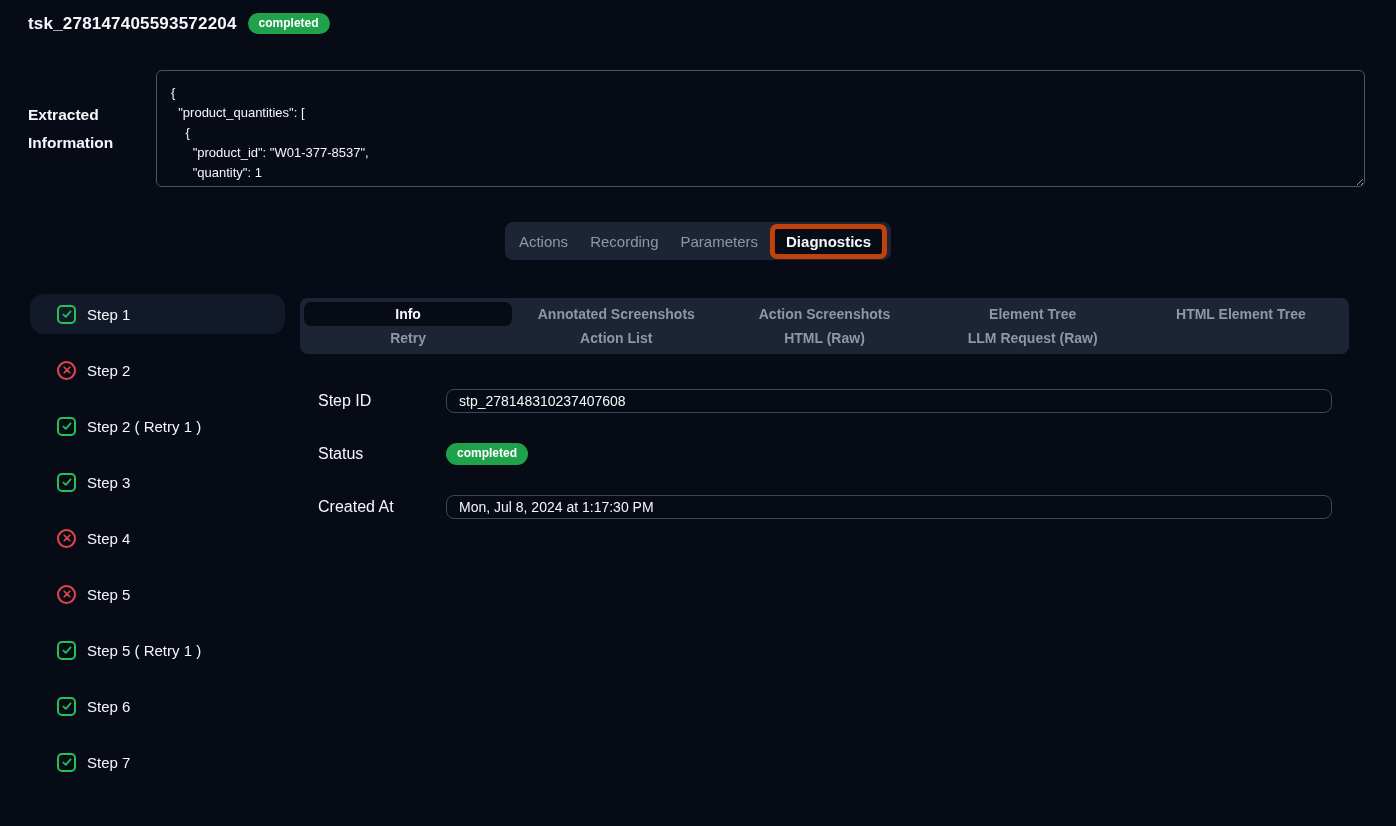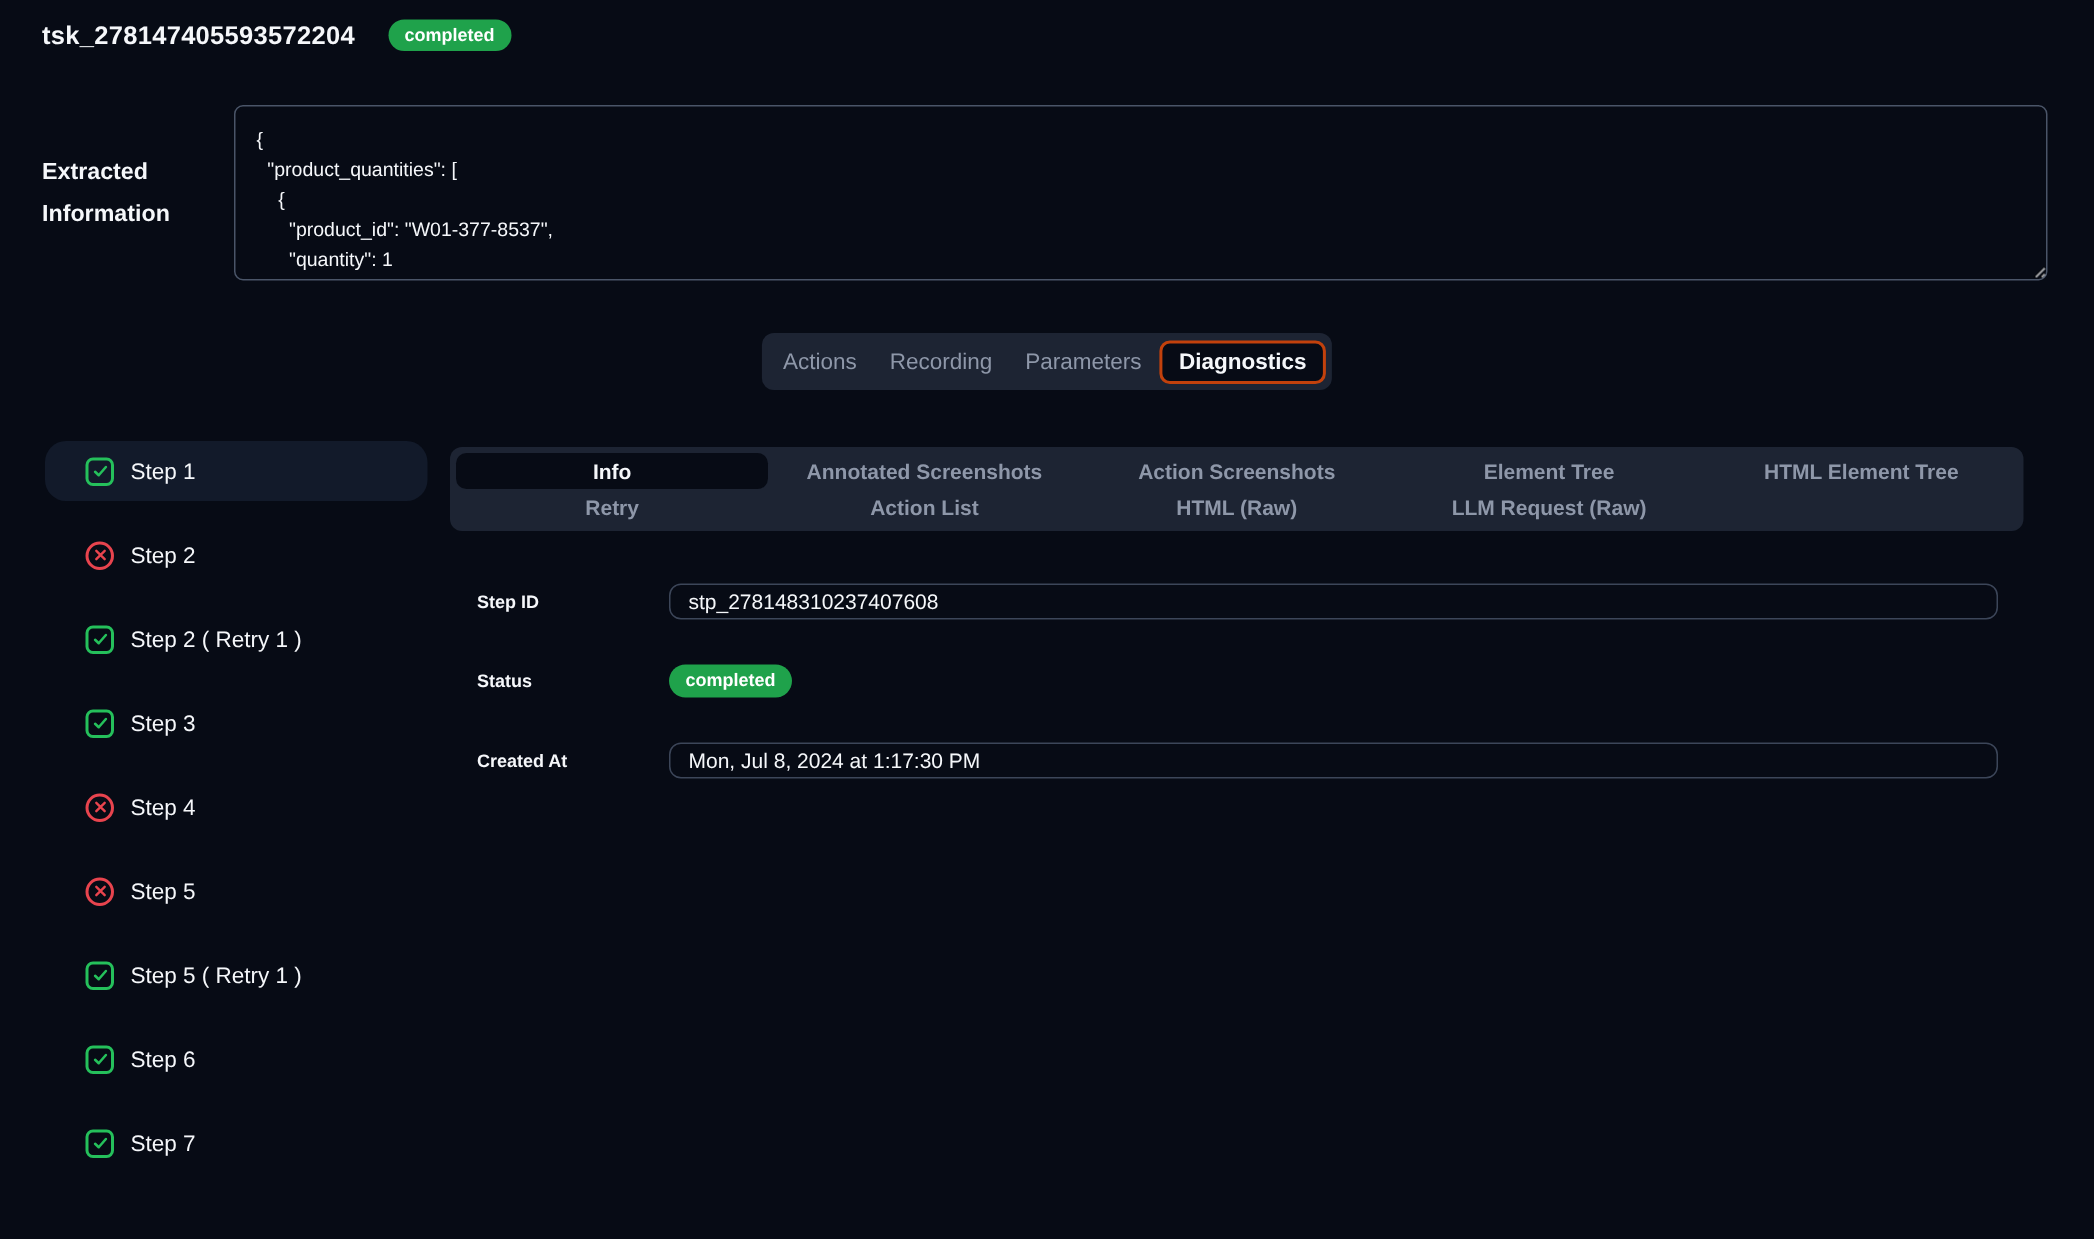--- a/index.html
+++ b/index.html
@@ -8,21 +8,21 @@
     background: #070B15;
     overflow: hidden;
     font-family: "Liberation Sans", "DejaVu Sans", sans-serif;
     color: #F5F7FA;
     position: relative;
   }
 
   
   .header {
     position: absolute; top: 13px; left: 28px;
-    display: flex; align-items: center; gap: 22px;
+    display: flex; align-items: center; gap: 11px;
   }
   .task-title { font-size: 17px; font-weight: 700; letter-spacing: 0.2px; }
   .badge {
     display: inline-flex; align-items: center;
     background: #1FA24B; color: #ffffff;
     font-size: 12px; font-weight: 700;
     padding: 4px 11px; border-radius: 999px;
     line-height: 1.1;
   }
 
@@ -60,21 +60,21 @@
     height: 38px;
   }
   .main-tab {
     font-size: 15px; font-weight: 500; color: #8E97A9;
     padding: 4px 9px; border-radius: 7px;
     border: 1px solid transparent;
     cursor: pointer; white-space: nowrap;
   }
   .main-tab.active {
     background: #070B15;
-    border: 2px solid #c2410c;
+    border: 5px solid #c2410c;
     color: #F5F7FA; font-weight: 600;
     padding: 4px 11px;
   }
 
   
   .sidebar { position: absolute; top: 294px; left: 30px; width: 255px; }
   .step-row {
     display: flex; align-items: center;
     height: 40px; margin-bottom: 16px;
     padding-left: 27px; gap: 11px;
@@ -117,21 +117,21 @@
 
   
   .fields { margin-top: 29px; }
   .field-row {
     display: flex; align-items: center;
     height: 36px; margin-bottom: 17px;
     padding-left: 18px; padding-right: 17px;
   }
   .field-label {
     width: 128px; flex: 0 0 128px;
-    font-size: 12px; font-weight: 700;
+    font-size: 16px; font-weight: 400;
   }
   .field-input {
     flex: 1; height: 24px;
     background: transparent;
     border: 1px solid #3C4659;
     border-radius: 8px;
     color: #F5F7FA;
     font-family: "Liberation Sans", "DejaVu Sans", sans-serif;
     font-size: 14px;
     padding: 0 12px;

